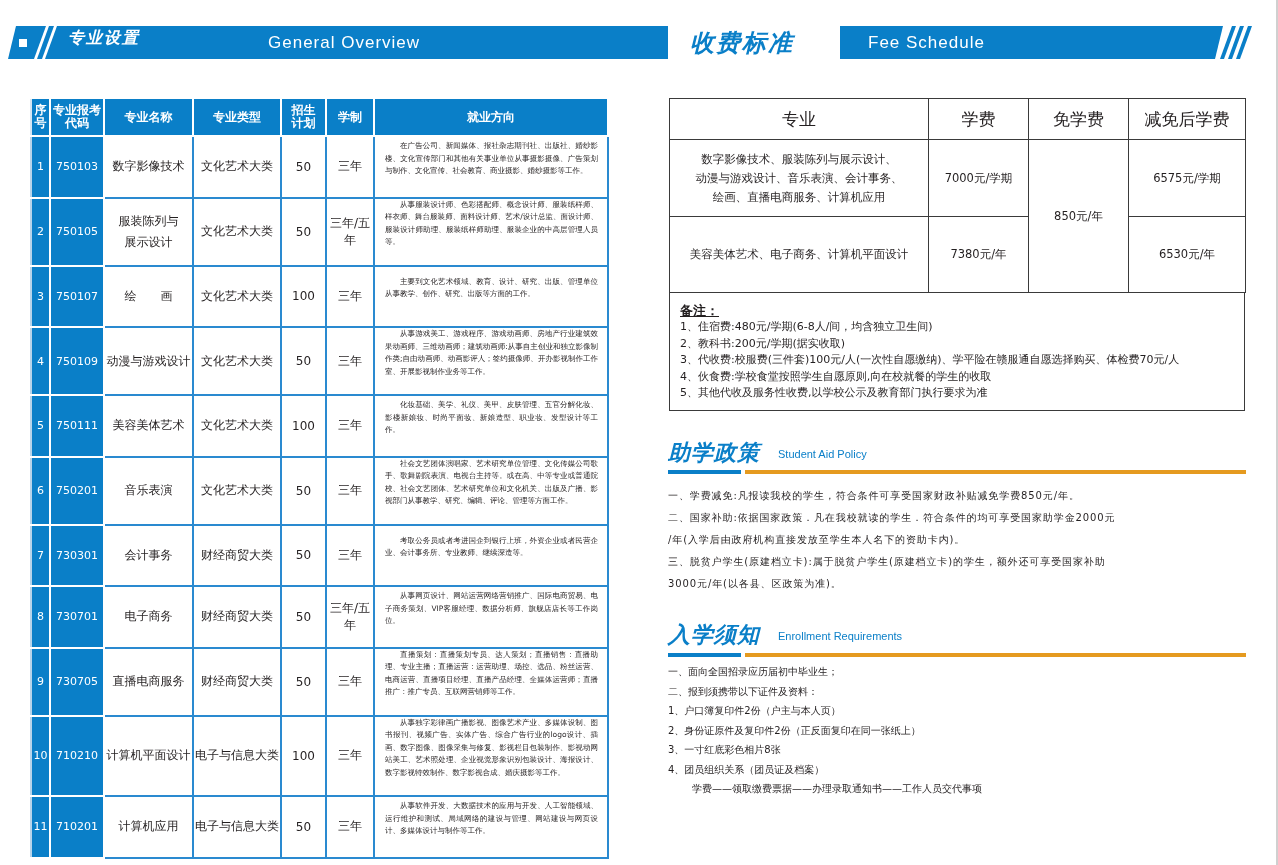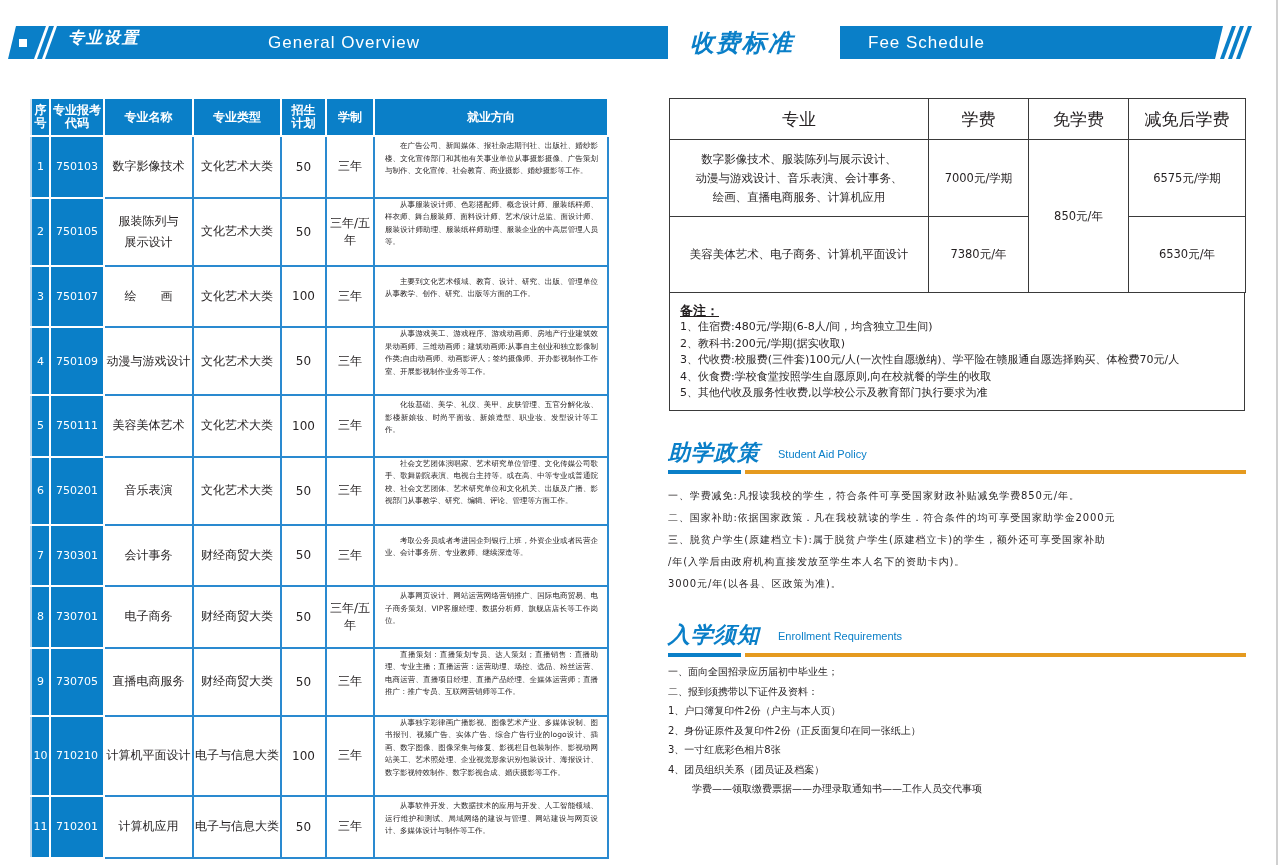--- a/index.html
+++ b/index.html
@@ -277,22 +277,22 @@
 
 <div class="sec" style="top:438px; height:40px;">
   <div class="cn">助学政策</div>
   <div class="en">Student Aid Policy</div>
   <div class="bar-blue" style="top:32px"></div>
   <div class="bar-orange" style="top:32px"></div>
 </div>
 <div class="sec-body aid-body" style="top:485px;">
   <div class="line">一、学费减免:凡报读我校的学生，符合条件可享受国家财政补贴减免学费850元/年。</div>
   <div class="line">二、国家补助:依据国家政策．凡在我校就读的学生．符合条件的均可享受国家助学金2000元</div>
+  <div class="line">/年(入学后由政府机构直接发放至学生本人名下的资助卡内)。</div>
   <div class="line">三、脱贫户学生(原建档立卡):属于脱贫户学生(原建档立卡)的学生，额外还可享受国家补助</div>
-  <div class="line">/年(入学后由政府机构直接发放至学生本人名下的资助卡内)。</div>
   <div class="line">3000元/年(以各县、区政策为准)。</div>
 </div>
 
 <div class="sec" style="top:620px; height:40px;">
   <div class="cn">入学须知</div>
   <div class="en">Enrollment Requirements</div>
   <div class="bar-blue" style="top:33px"></div>
   <div class="bar-orange" style="top:33px"></div>
 </div>
 <div class="sec-body enr-body" style="top:662px;">

